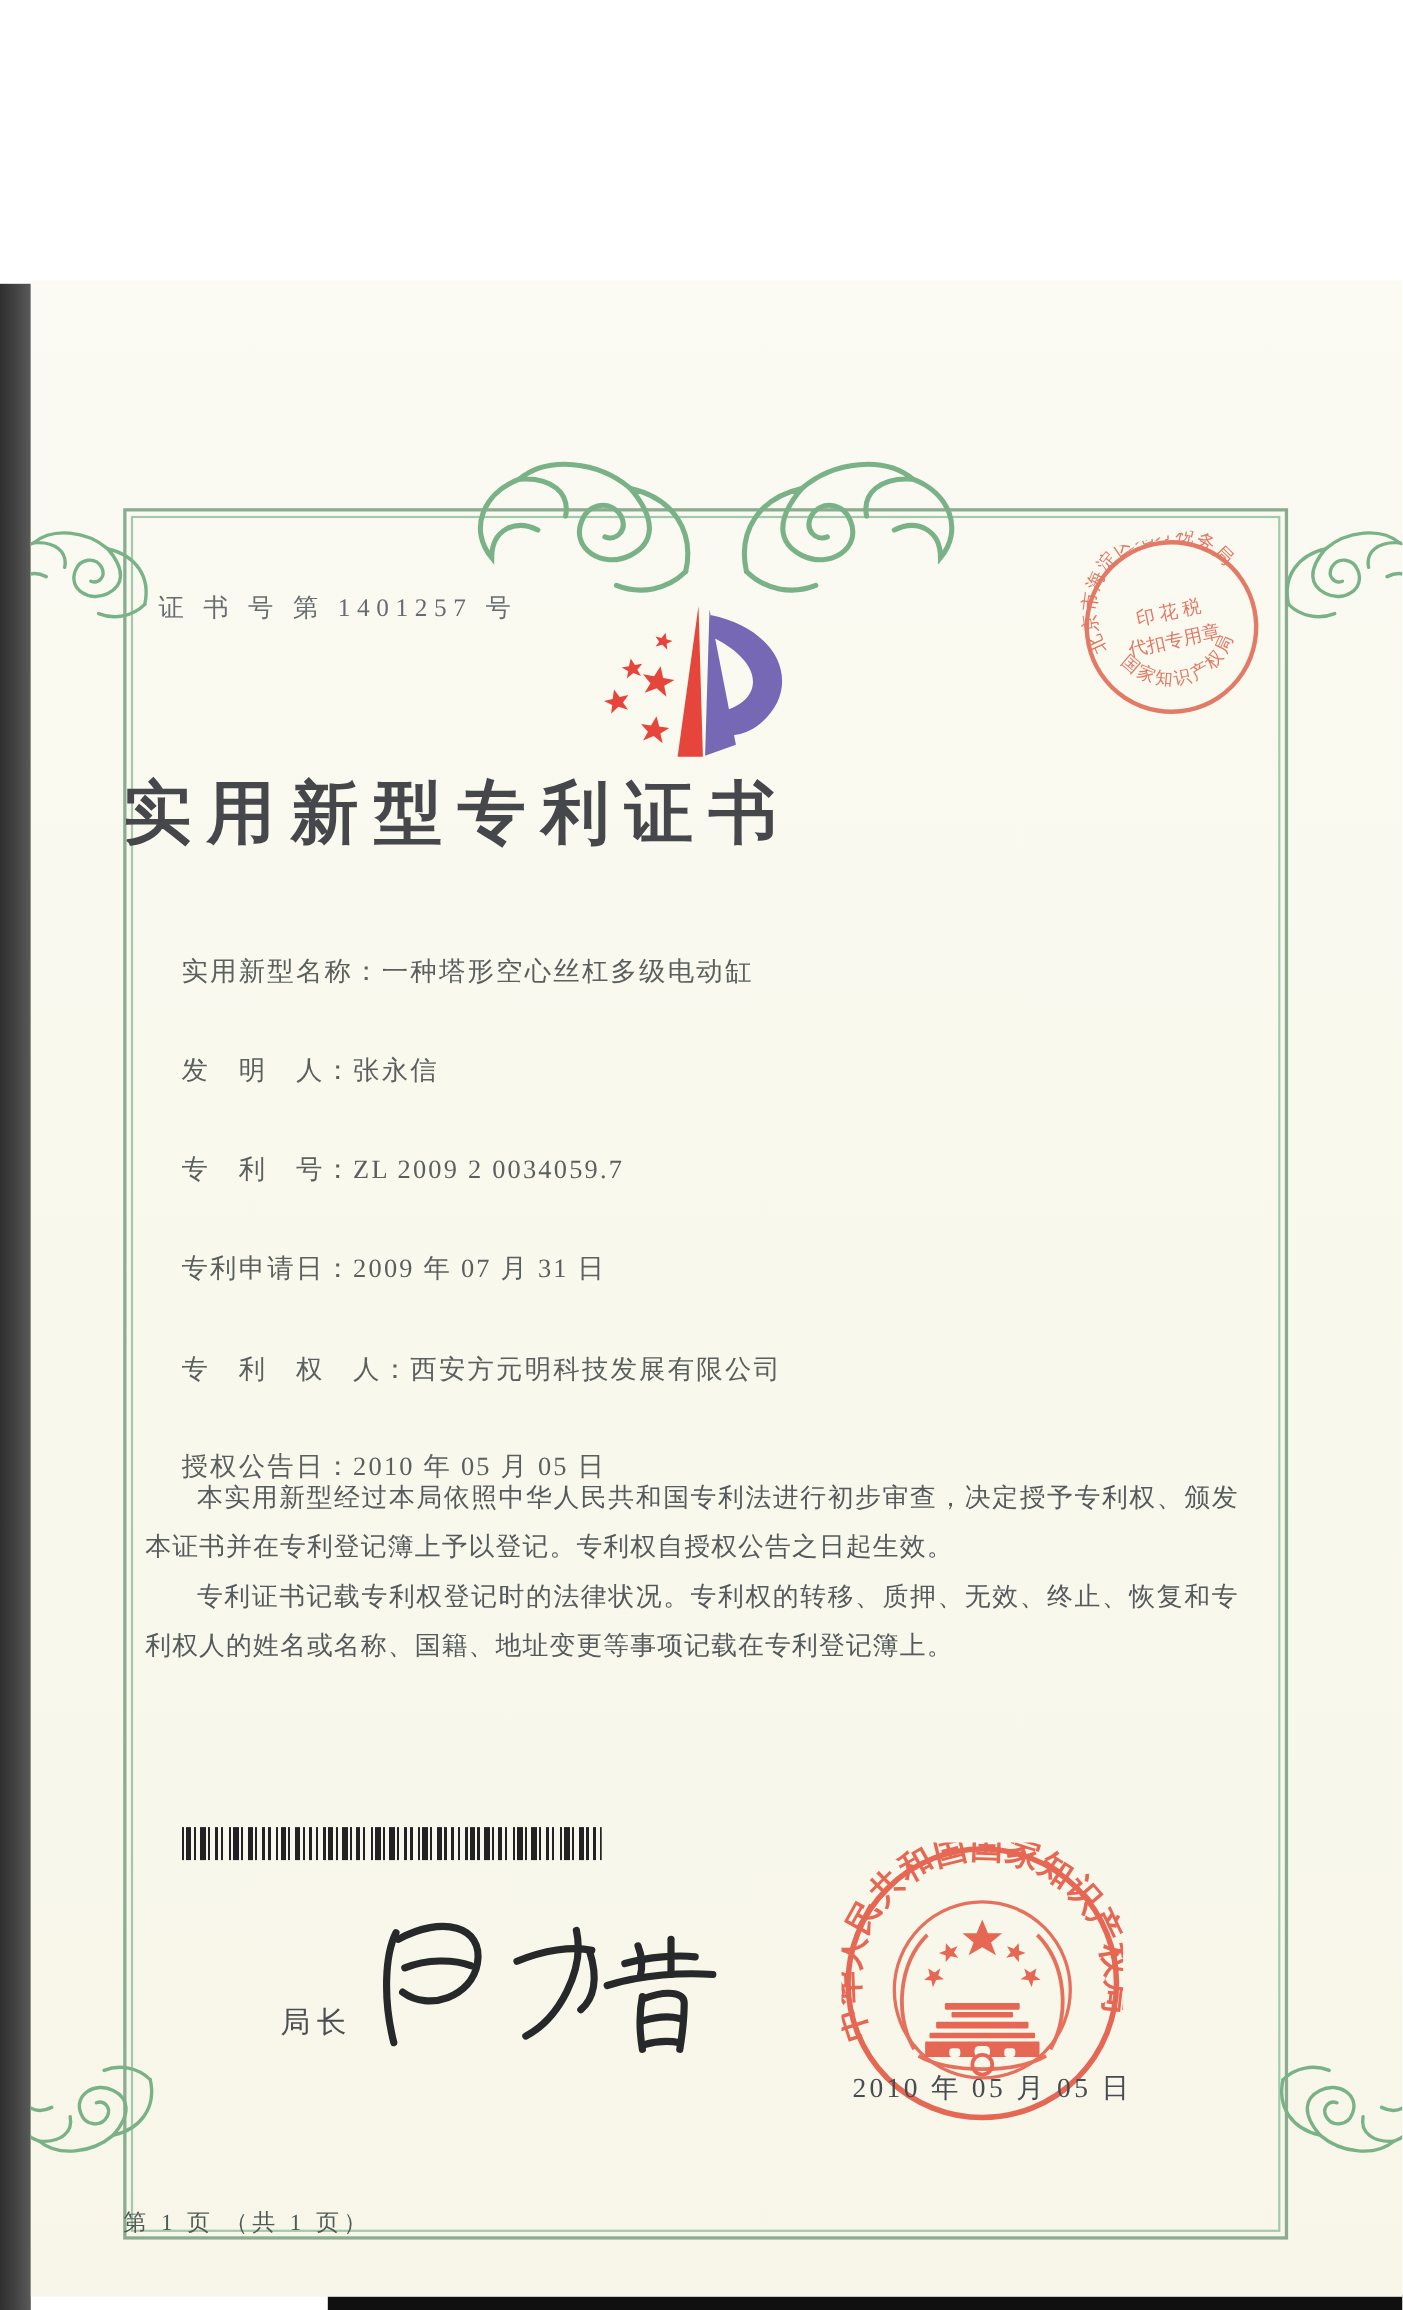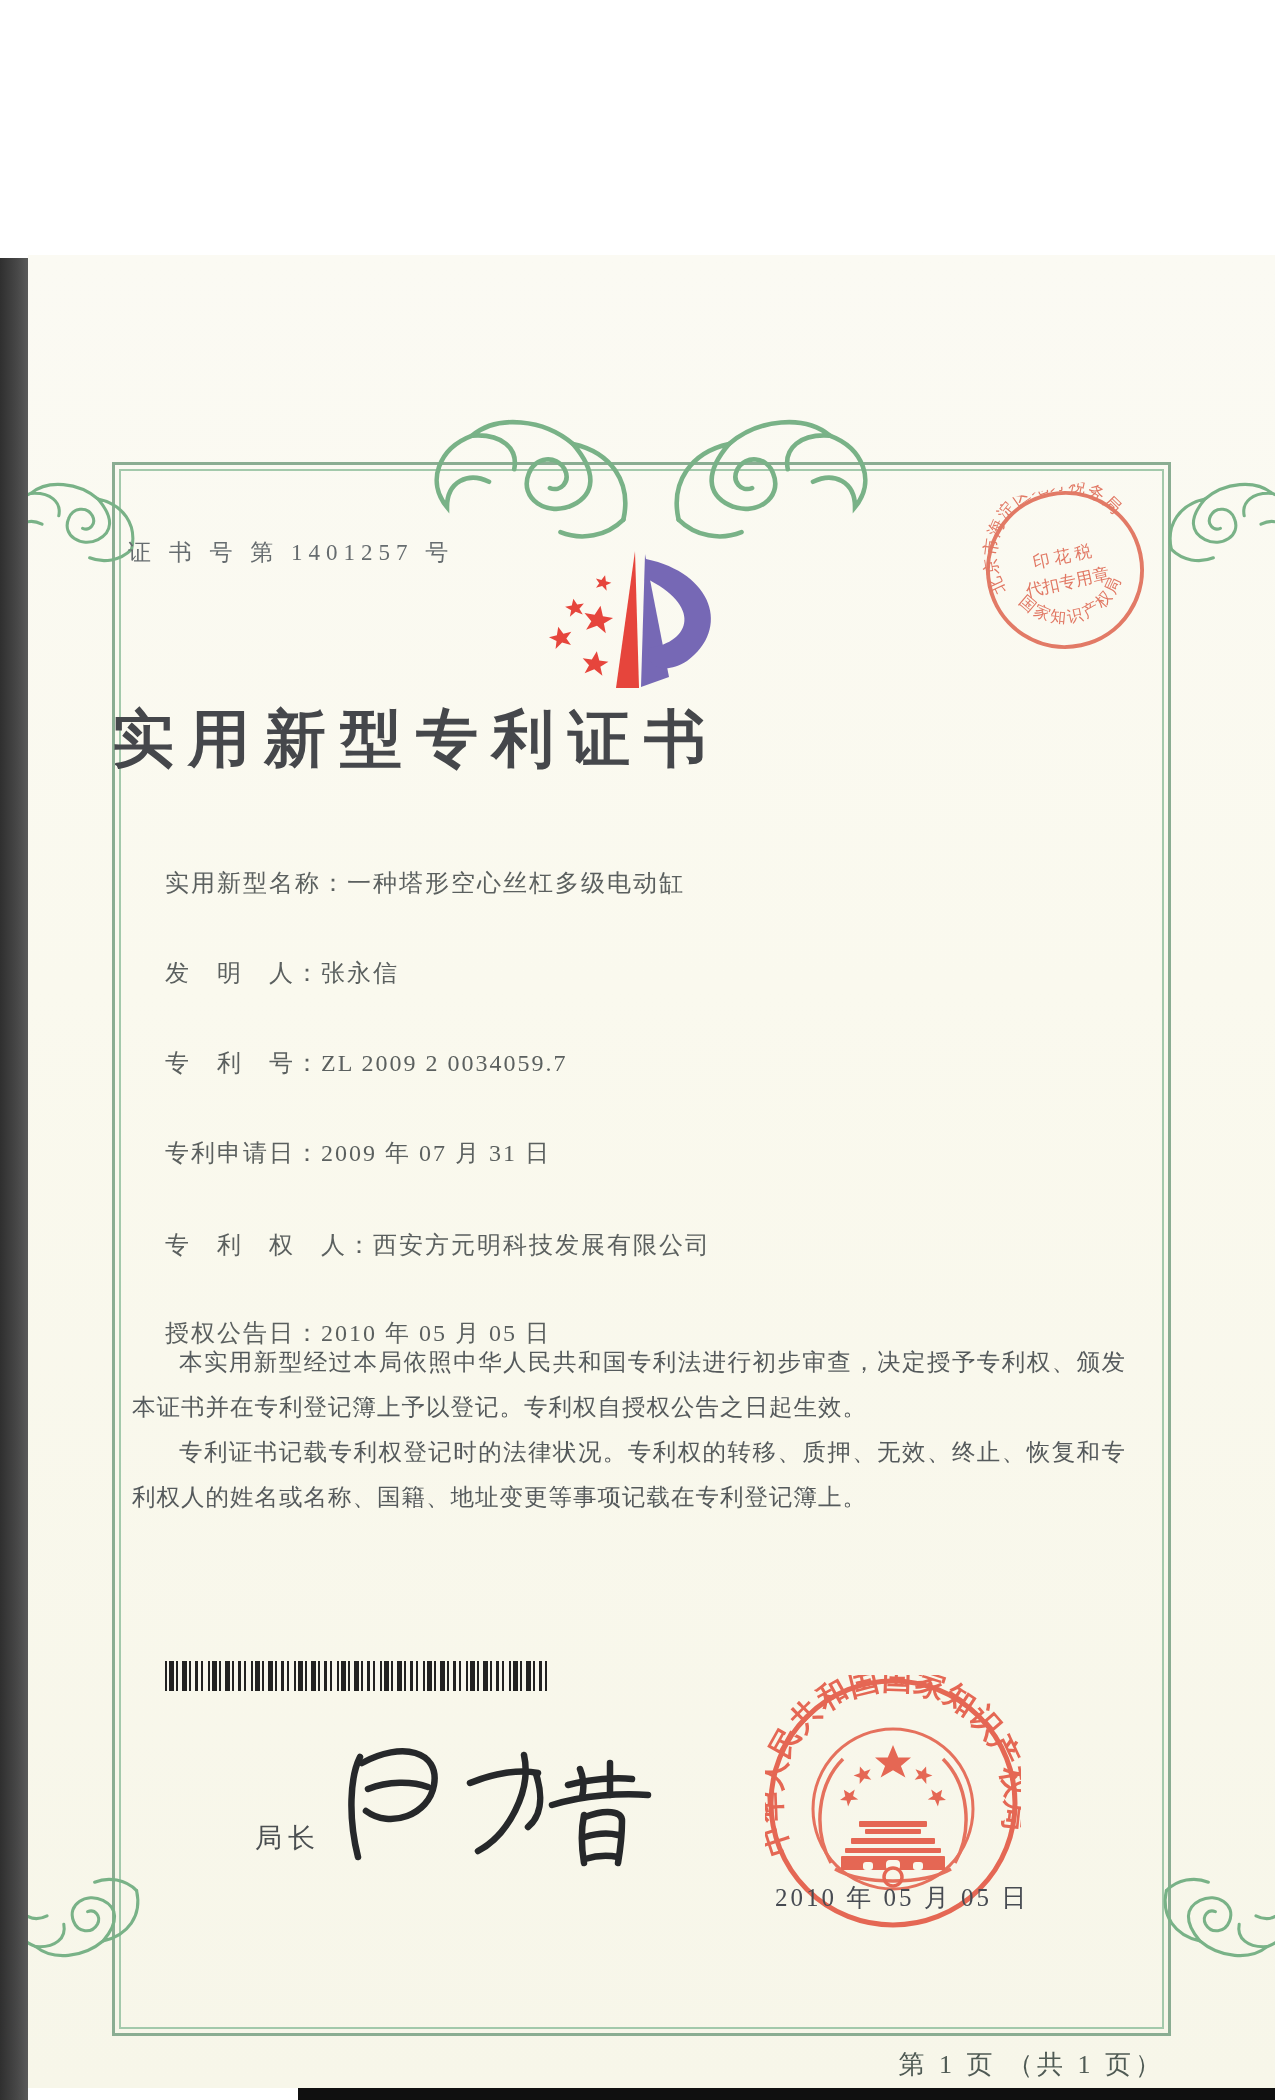--- a/index.html
+++ b/index.html
@@ -22,21 +22,21 @@
   }
   .frame{
     position:absolute;left:84px;top:207px;width:1053px;height:1568px;
     border:3px solid #8aad92;
   }
   .frame::after{
     content:"";position:absolute;inset:4px;border:2px solid #a3c9ab;
   }
   .ornaments{position:absolute;left:0;top:0;width:1247px;height:1833px;pointer-events:none;}
   .cert-no{
-    position:absolute;left:88px;top:282px;
+    position:absolute;left:104px;top:282px;
     font-size:23px;color:#666c6f;letter-spacing:6px;white-space:nowrap;padding-left:12px;
   }
   .logo{position:absolute;left:517px;top:266px;width:215px;height:190px;}
   .tax-stamp{
     position:absolute;left:955px;top:233px;width:164px;height:164px;
     transform:rotate(-12deg);opacity:.92;
   }
   .title{
     position:absolute;left:84px;top:442px;width:1053px;margin:0;
     font-size:62px;font-weight:600;color:#45474b;
@@ -65,22 +65,22 @@
     position:absolute;left:227px;top:1565px;
     font-size:27px;color:#4b4f51;letter-spacing:6px;
   }
   .signature{position:absolute;left:302px;top:1492px;width:330px;height:165px;}
   .seal{position:absolute;left:737px;top:1420px;width:256px;height:256px;opacity:.95;}
   .issue-date{
     position:absolute;left:747px;top:1626px;
     font-size:25px;color:#474b52;letter-spacing:3px;white-space:nowrap;z-index:5;
   }
   .page-footer{
-    position:absolute;left:84px;top:1792px;width:1053px;text-align:right;
-    font-size:26px;color:#4f5a54;letter-spacing:4px;
+    position:absolute;left:84px;top:1751px;width:1053px;text-align:left;
+    font-size:21px;color:#4f5a54;letter-spacing:4px;
   }
   .seal-ring-text{fill:#e4604c;font-weight:600;font-family:"Liberation Serif","DejaVu Serif",serif;}
   .stamp-text{fill:#df6d58;font-family:"Liberation Serif","DejaVu Serif",serif;}
 </style>
 </head>
 <body>
 
 <div class="scan-edge-left"></div>
 <div class="scan-edge-bottom"></div>
 

